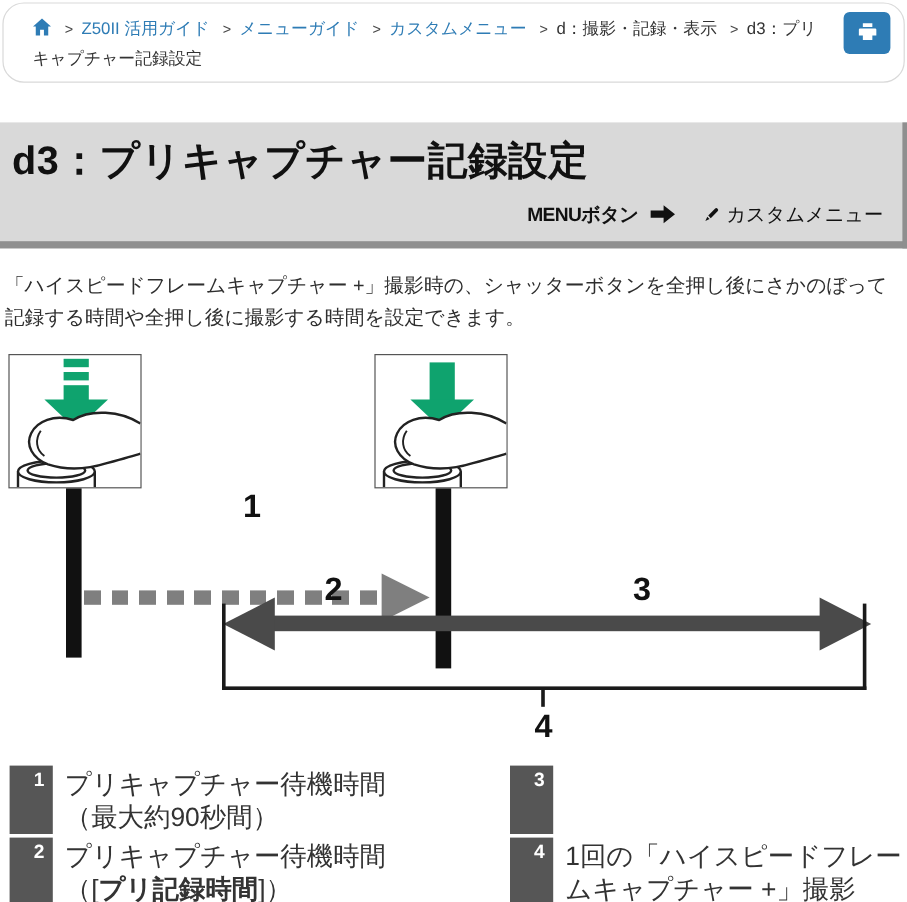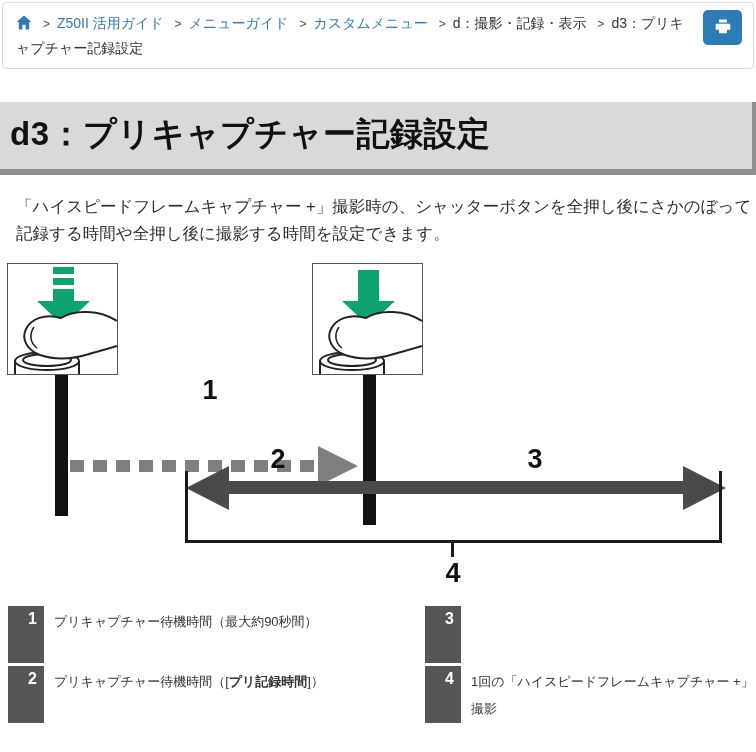--- a/index.html
+++ b/index.html
@@ -1,21 +1,21 @@
 <!DOCTYPE html>
 <html><head>
 <meta charset="utf-8">
 <style>
   * { box-sizing: border-box; margin: 0; padding: 0; }
   html,body { width:756px; height:752px; overflow:hidden; background:#fff;
     font-family:"Liberation Sans","DejaVu Sans",sans-serif; color:#333; }
 
   
-  .crumbbar { position:relative; margin:2px; border:1px solid #d9d9d9; border-radius:4px;
-    padding:9px 64px 8px 13px; min-height:60px; background:#fff; }
+  .crumbbar { position:relative; margin:2px; border:1px solid #d9d9d9; border-radius:18px;
+    padding:9px 64px 8px 24px; min-height:60px; background:#fff; }
   .crumbs { font-size:14px; line-height:23px; color:#333; }
   .crumb-sep { color:#4a4a4a; font-size:12px; margin:0 7px; }
   .crumb-link { color:#2e7cb5; text-decoration:none; cursor:pointer; }
   .crumb-text { color:#333; }
   .crumb-current { color:#333; }
   .home-icon { display:inline-block; vertical-align:-2px; }
   .print-btn { position:absolute; top:7px; right:11px; width:39px; height:35px;
     background:#2e7cb5; border:none; border-radius:5px; cursor:pointer;
     display:flex; align-items:center; justify-content:center; }
 
@@ -23,21 +23,21 @@
   .title-block { margin-top:33px; background:#d9d9d9; border-bottom:6px solid #8f8f8f;
     border-right:4px solid #8f8f8f; padding:8px 10px 0 10px; }
   .page-title { font-size:33px; font-weight:bold; color:#111; letter-spacing:0.5px;
     padding:2px 0 12px 0; }
   .menu-access { text-align:right; font-size:16px; color:#111; padding:0 6px 9px 0; }
   .menu-access .btn-name { font-weight:bold; letter-spacing:-0.5px; }
   .menu-arrow-icon, .pencil-icon { display:inline-block; vertical-align:-3px; margin:0 6px; }
   .pencil-icon { margin:0 1px 0 10px; }
 
   
-  .intro { margin:18px 2px 0 16px; font-size:16.5px; line-height:27px; color:#2e2e2e; }
+  .intro { margin:18px 2px 0 4px; font-size:16.5px; line-height:27px; color:#2e2e2e; }
 
   
   .diagram { position:relative; height:340px; margin-top:12px; }
   .press-box { position:absolute; top:4px; width:111px; height:112px;
     border:1px solid #555; background:#fff; }
   .press-box.left { left:7px; } .press-box.right { left:312px; }
   .tbar { position:absolute; background:#111; width:13px; }
   .tbar.left { left:55px; top:116px; height:141px; }
   .tbar.right { left:363px; top:116px; height:150px; }
   .dia-num { position:absolute; width:40px; text-align:center; font-size:27px;
@@ -59,21 +59,21 @@
   .brk.stem { left:451px; top:284px; width:3px; height:14px; }
 
   
   .legend { display:grid; grid-template-columns:331px 331px; column-gap:86px;
     padding-left:8px; margin-top:7px; }
   .legend-col { display:flex; flex-direction:column; row-gap:3px; }
   .legend-row { display:flex; column-gap:10px; min-height:57px; }
   .legend-badge { width:36px; background:#565656; color:#fff; font-weight:bold;
     font-size:16px; display:flex; justify-content:flex-end; align-items:flex-start;
     padding:4px 7px 0 0; flex:0 0 36px; }
-  .legend-text { width:285px; font-size:13px; line-height:27px; color:#333; padding-top:2px; }
+  .legend-text { width:285px; font-size:22px; line-height:27px; color:#333; padding-top:2px; }
   .legend-text strong { font-weight:bold; }
 </style>
 </head>
 <body>
 
 <div class="crumbbar">
   <div class="crumbs">
     <span class="home-icon"><svg width="16" height="15" viewBox="0 0 16 15">
           <path d="M8,0.5 L15.5,7 H13.2 V14.5 H9.6 V9.8 H6.4 V14.5 H2.8 V7 H0.5 Z" fill="#2e7cb5"></path>
         </svg></span>
@@ -85,20 +85,30 @@
   </div>
   <button class="print-btn">
     <span><svg width="20" height="19" viewBox="0 0 24 24">
           <path fill="#ffffff" d="M7,3 h10 v4 H7 Z M4,8.5 h16 a1.2,1.2 0 0 1 1.2,1.2 V16 h-4.2 v4.5 H7 V16 H2.8 V9.7 A1.2,1.2 0 0 1 4,8.5 Z M8.6,14.8 h6.8 v4 H8.6 Z"></path>
         </svg></span>
   </button>
 </div>
 
 <div class="title-block">
   <h1 class="page-title">d3：プリキャプチャー記録設定</h1>
+  <div class="menu-access">
+    <span class="btn-name">MENUボタン</span>
+    <span class="menu-arrow-icon"><svg width="21" height="17" viewBox="0 0 21 17">
+          <polygon points="0,5.5 11,5.5 11,1 20.5,8.5 11,16 11,11.5 0,11.5" fill="#111"></polygon>
+        </svg></span>
+    <span class="pencil-icon"><svg width="16" height="16" viewBox="0 0 16 16">
+          <path d="M6.2,8.6 L11.8,2.9 a1.55,1.55 0 0 1 2.2,2.2 L8.3,10.8 Z M5.4,9.6 L3.8,13.2 L7.3,11.6 Z" fill="#111"></path>
+        </svg></span>
+    <span>カスタムメニュー</span>
+  </div>
 </div>
 
 <p class="intro">「ハイスピードフレームキャプチャー +」撮影時の、シャッターボタンを全押し後にさかのぼって記録する時間や全押し後に撮影する時間を設定できます。</p>
 
 <div class="diagram">
 
   <div class="press-box left">
     <svg width="109" height="110" viewBox="0 0 109 110">
       <g fill="#0fa36e">
         <rect x="45" y="3" width="21" height="7"></rect>

